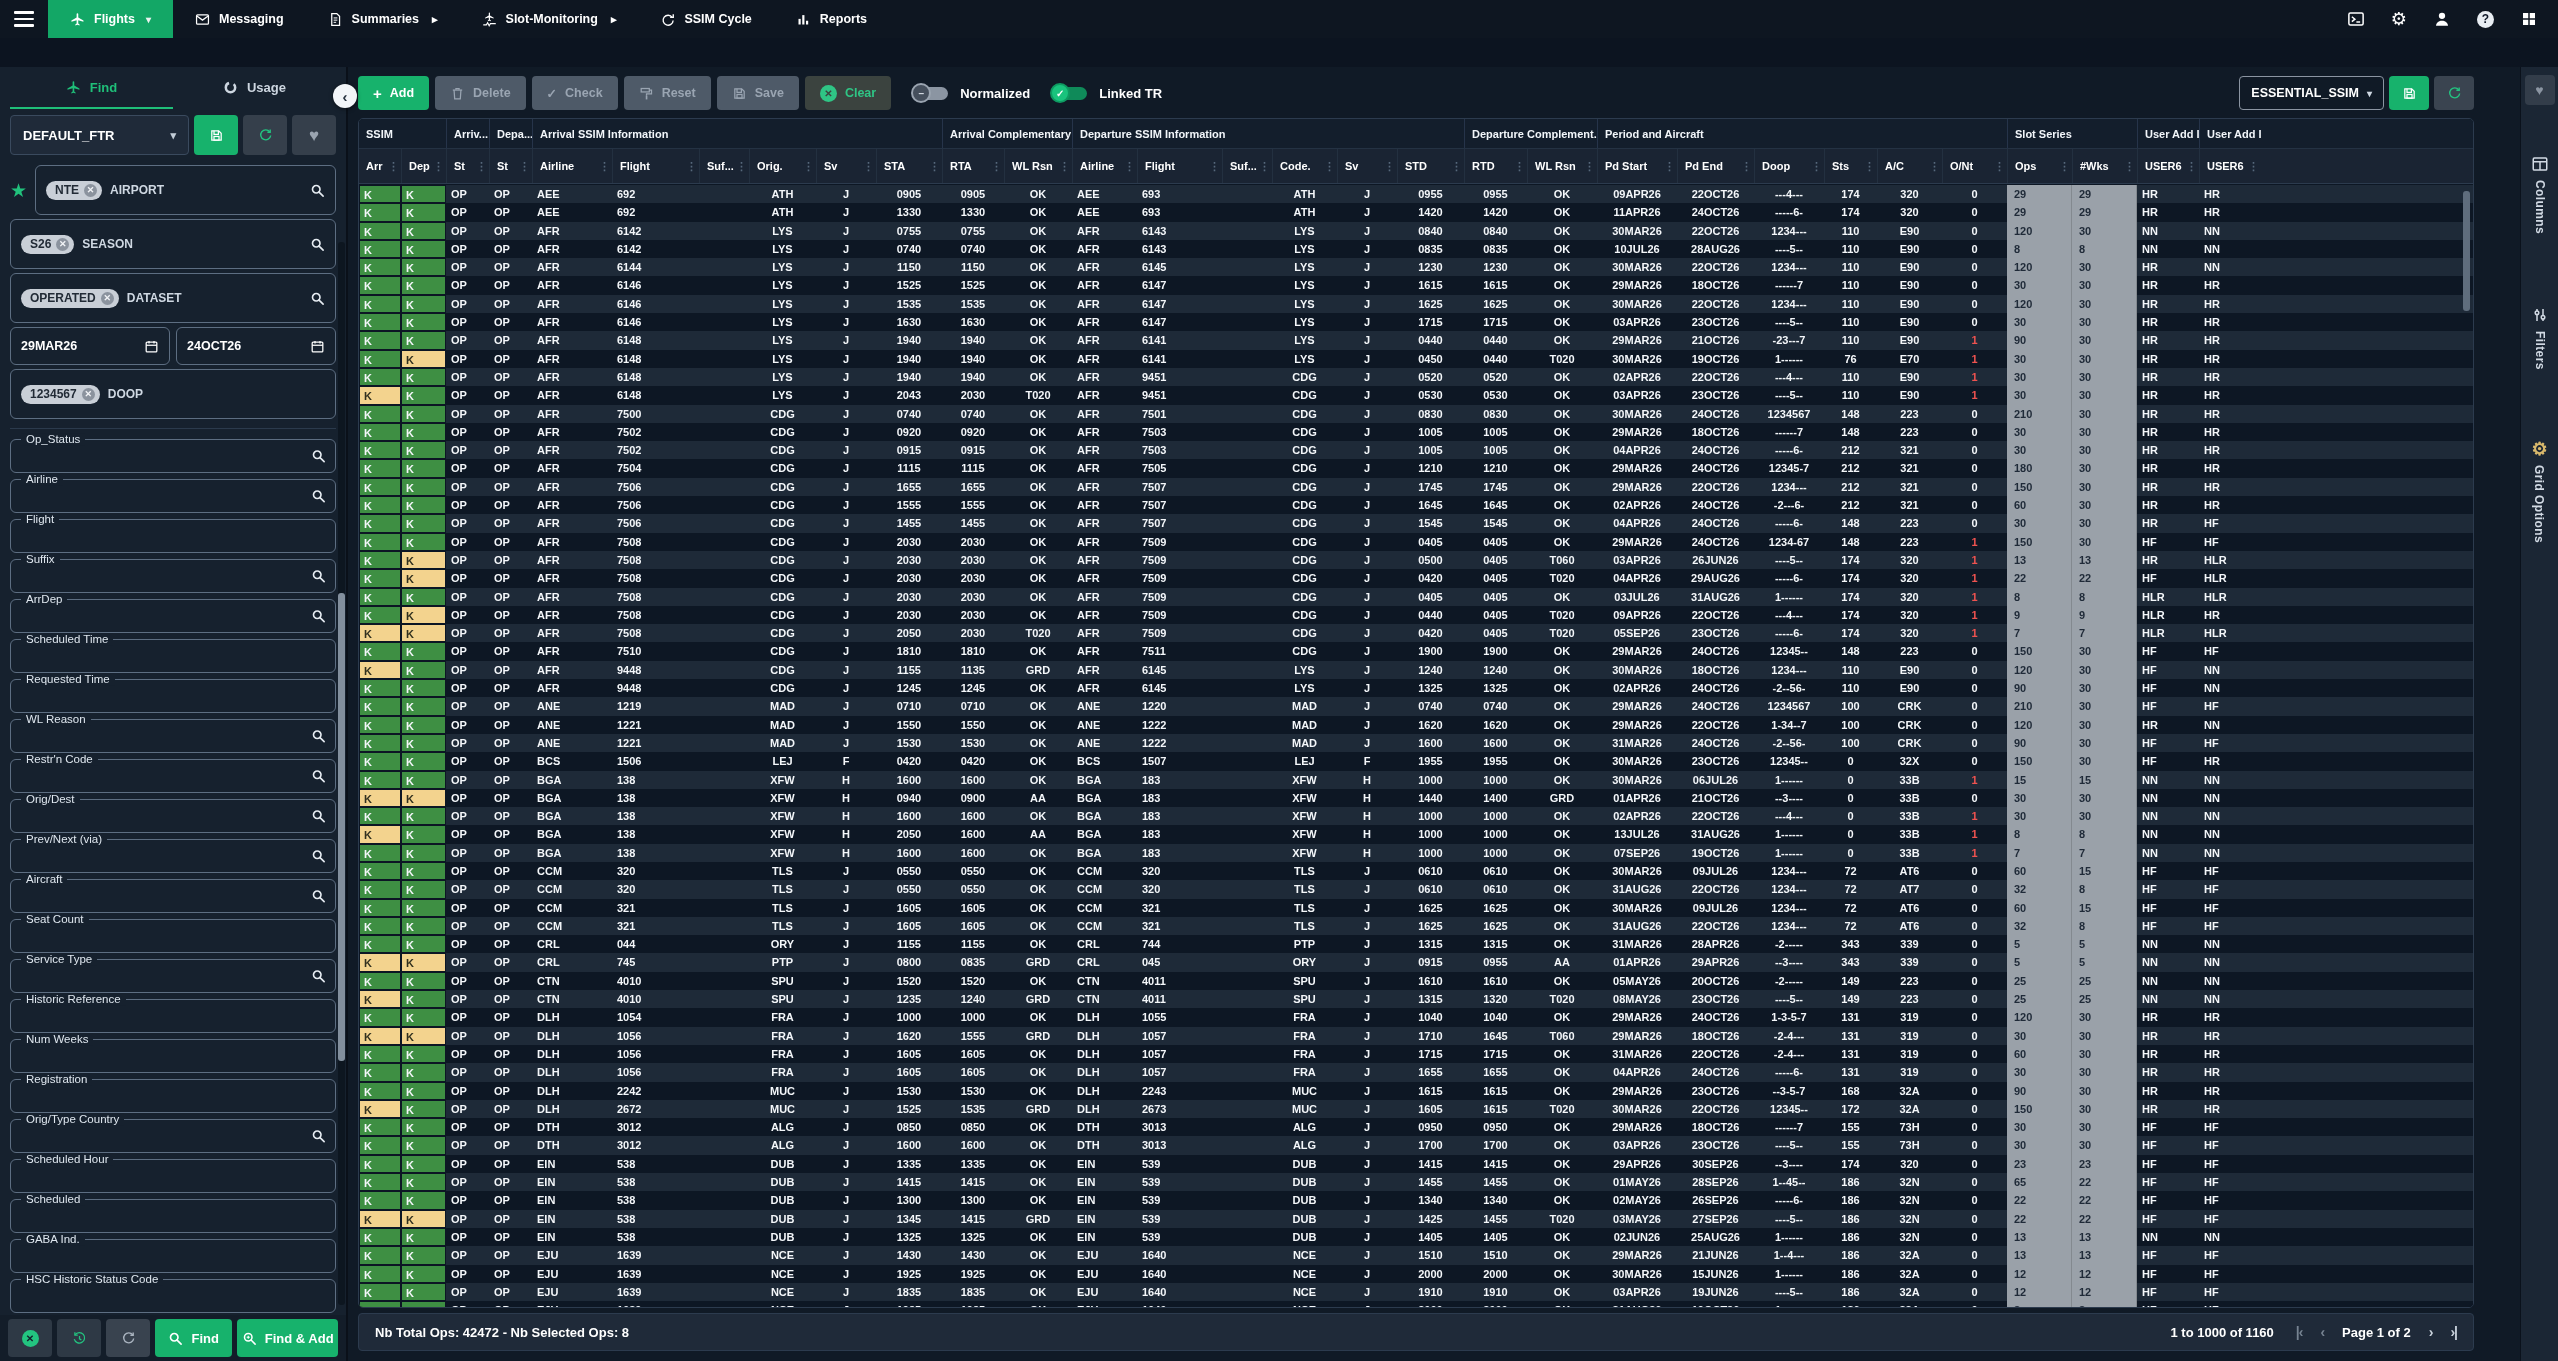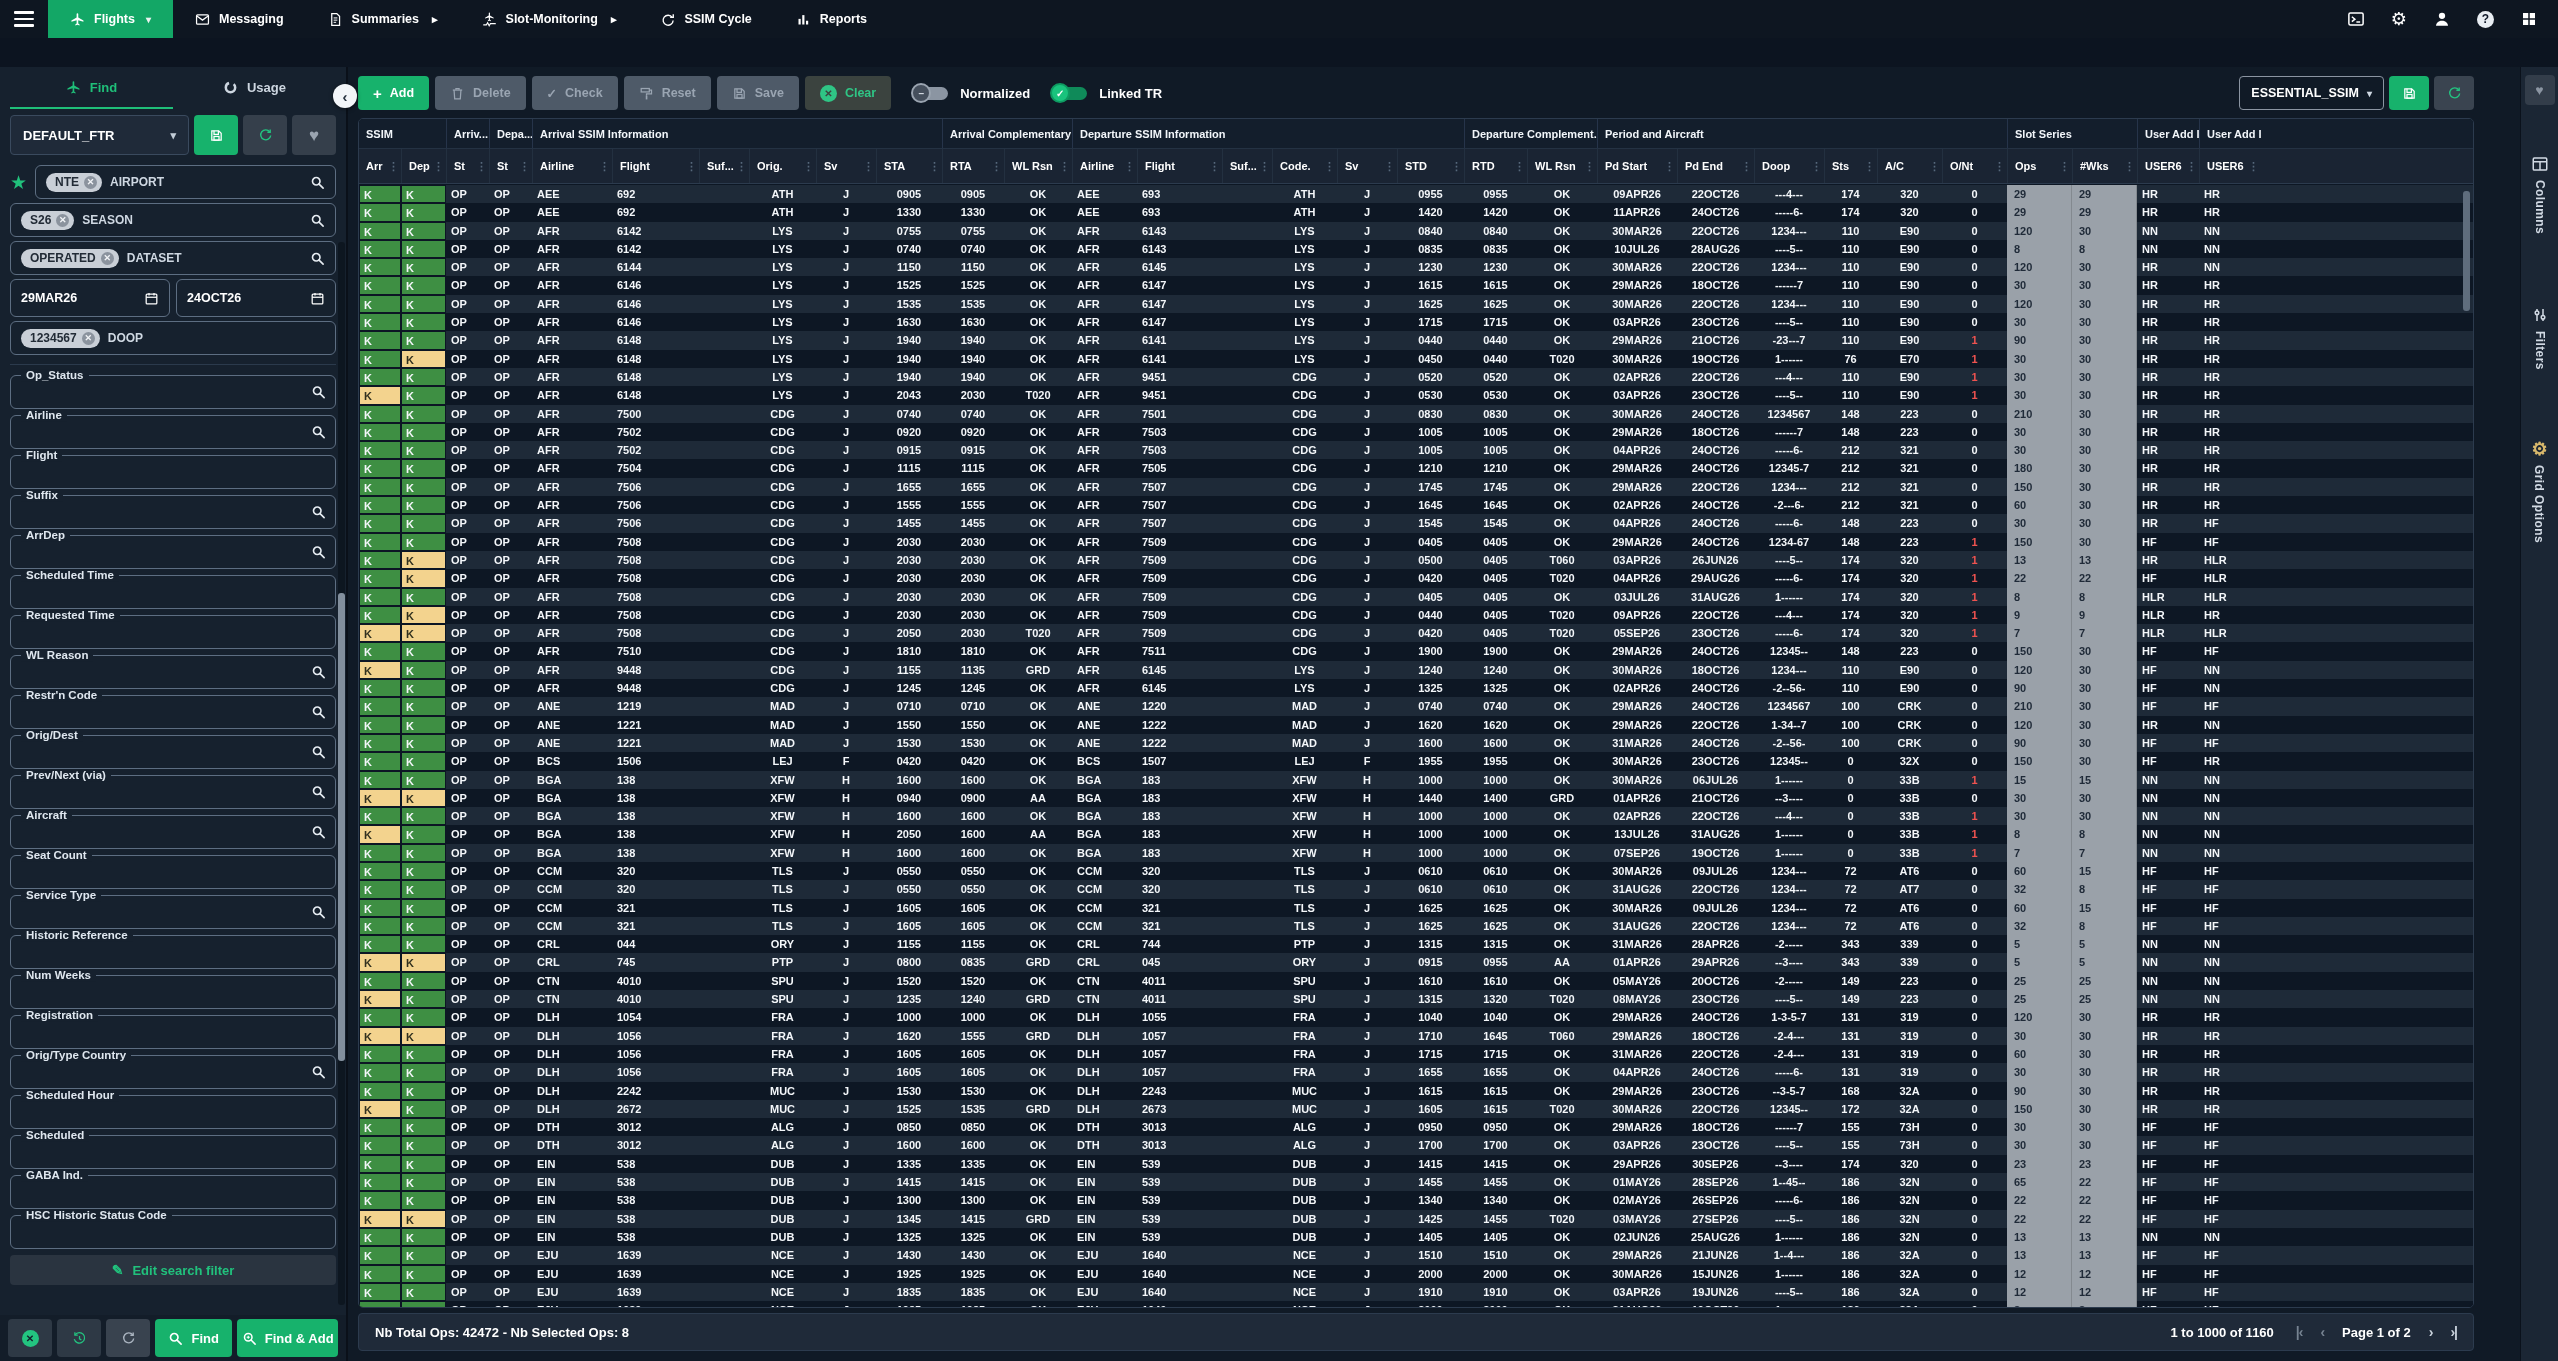--- a/index.html
+++ b/index.html
@@ -44,37 +44,37 @@
               padding:0 12px;font-size:13px;font-weight:700;cursor:pointer}
   .select-box .caret{margin-left:auto;color:#c3cdd8;font-size:11px}
   .sq-btn{width:44px;border-radius:4px;display:flex;align-items:center;justify-content:center;cursor:pointer}
   .sq-btn.green{background:#17b26c;color:#fff}
   .sq-btn.dark{background:#353f4b;color:#23c480}
   .sq-btn.dark-gray{background:#353f4b;color:#9aa4b0}
   .heart-glyph{font-size:17px;line-height:1}
 
   .pinned-row{display:flex;align-items:center;gap:8px;margin-bottom:4px}
   .star{color:#21c17c;font-size:19px;line-height:1;flex:none;cursor:pointer}
-  .pfield{flex:1;height:34px;border:1px solid #5d6e82;border-radius:6px;display:flex;align-items:center;
+  .pfield{flex:1;height:50px;border:1px solid #5d6e82;border-radius:6px;display:flex;align-items:center;
           padding:0 10px;gap:8px;cursor:text;position:relative;min-width:0}
   .chip{background:#c9cfd7;color:#222b36;border-radius:11px;padding:2.5px 5px 2.5px 9px;font-weight:700;font-size:12px;
         display:inline-flex;align-items:center;gap:5px;white-space:nowrap}
   .chipx{width:13px;height:13px;border-radius:50%;background:#8b939e;color:#f2f4f7;font-size:9px;font-weight:700;
          display:inline-flex;align-items:center;justify-content:center;cursor:pointer}
   .plabel{color:#cfd8e2;font-weight:700;font-size:12px;white-space:nowrap}
   .pfield .sicon,.ffield .sicon{margin-left:auto;color:#e6ecf2;cursor:pointer}
   .date-row{display:flex;gap:6px;margin-bottom:4px}
   .dfield{flex:1;height:38px;border:1px solid #5d6e82;border-radius:6px;display:flex;align-items:center;
           padding:0 10px;font-weight:700;font-size:12.5px;cursor:text}
   .dfield .cal{margin-left:auto;color:#fff;cursor:pointer}
   .sdivider{border-top:1px solid #2b3a4c;margin:9px 0 10px}
 
   .ffield{height:34px;border:1px solid #5d6e82;border-radius:6px;margin-bottom:6px;position:relative;cursor:text}
   .flabel{position:absolute;top:0;left:10px;transform:translateY(-55%);background:#16212e;padding:0 5px;
-          font-size:11.5px;font-weight:700;color:#dfe7ef;white-space:nowrap}
+          font-size:11.5px;font-weight:400;color:#dfe7ef;white-space:nowrap}
   .ffield .sicon{position:absolute;right:9px;top:50%;transform:translateY(-50%)}
   .edit-btn{height:30px;margin-top:2px;background:#2a3440;border-radius:4px;color:#21c17c;font-size:13px;font-weight:700;
             display:flex;align-items:center;justify-content:center;gap:9px;cursor:pointer}
   .pencil{font-size:14px}
   .side-actions{position:absolute;left:0;right:0;bottom:0;height:46px;background:#131d29;display:flex;align-items:center;
                 gap:5px;padding:0 8px}
   .sa-btn{height:38px;border-radius:4px;display:flex;align-items:center;justify-content:center;gap:8px;
           font-size:13px;font-weight:700;cursor:pointer}
   .sa-sm{width:44px}
   .sa-x{background:#2e3945;color:#23c480}

